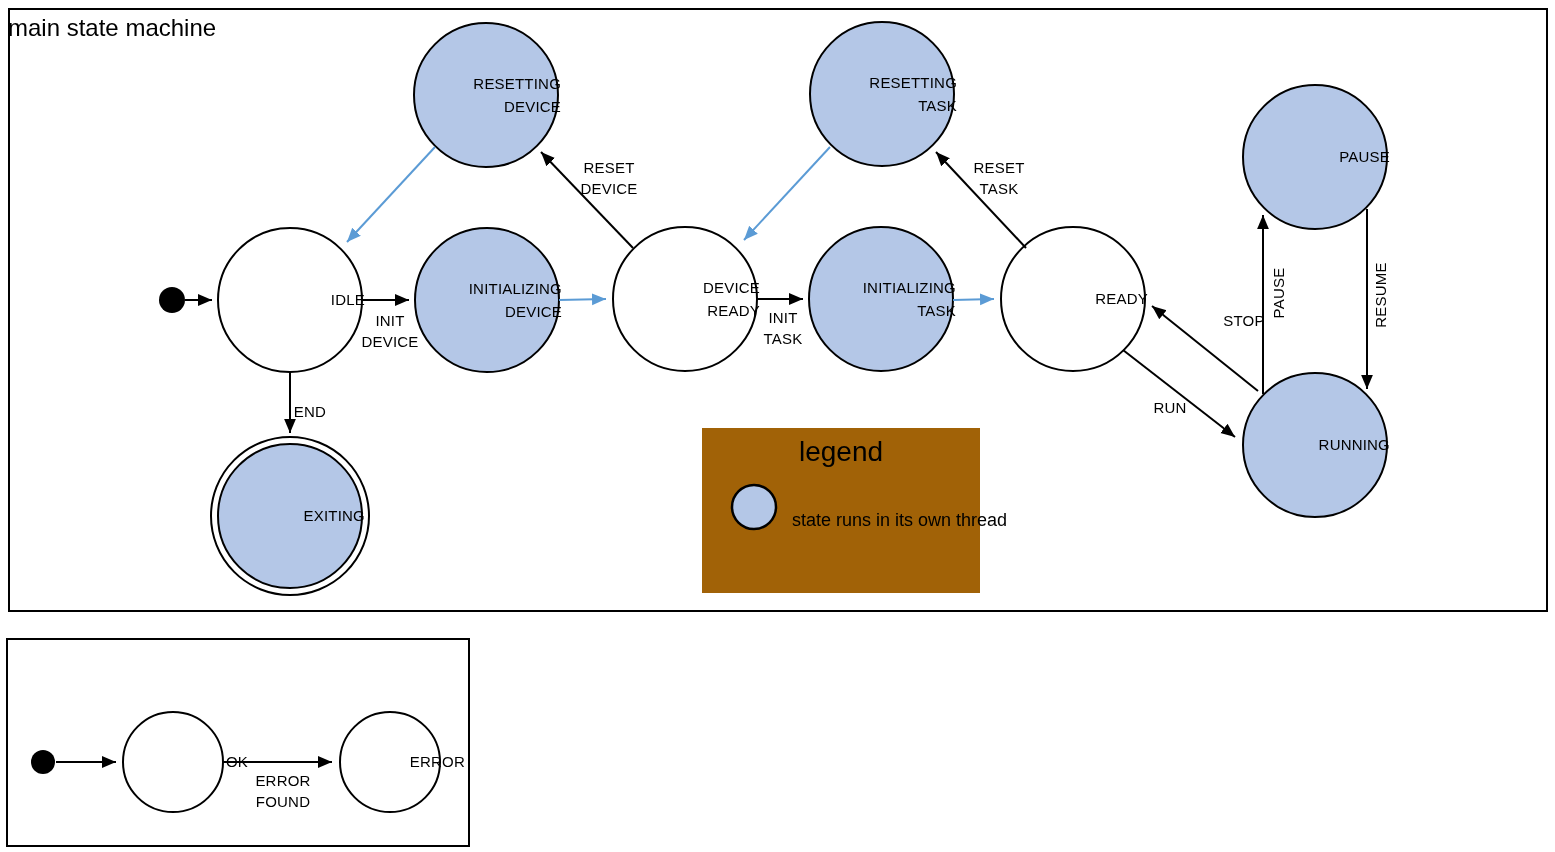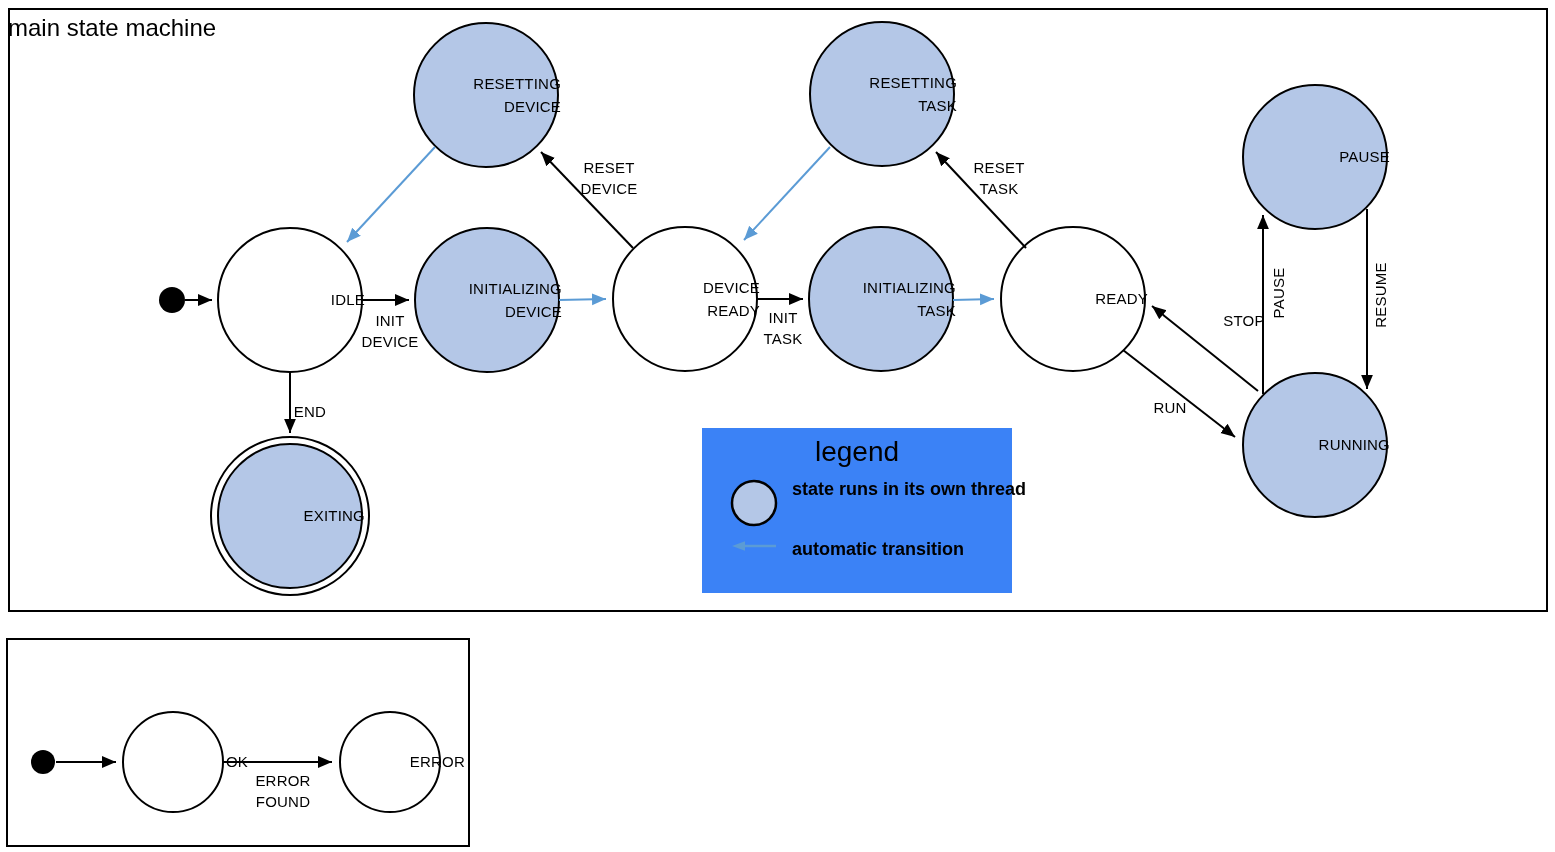--- a/index.html
+++ b/index.html
@@ -17,25 +17,25 @@
   .state-label{
     position:absolute;width:150px;transform:translate(-50%,-50%);
     text-align:right;font-size:15px;line-height:1.5;white-space:pre-line;letter-spacing:0.2px;
   }
   .edge-label{
     position:absolute;transform:translate(-50%,-50%);
     text-align:center;font-size:15px;line-height:1.4;white-space:pre-line;letter-spacing:0.2px;
   }
   .edge-label.vertical{transform:translate(-50%,-50%) rotate(-90deg);white-space:nowrap;}
   .legend{
-    position:absolute;left:702px;top:428px;width:310px;height:165px;
-    background:#3b82f6;box-sizing:border-box;
+    position:absolute;left:702px;top:428px;width:278px;height:165px;
+    background:#a16207;box-sizing:border-box;
   }
   .legend-title{text-align:center;font-size:28px;margin-top:8px;}
-  .legend-row{display:flex;align-items:flex-start;margin:0 16px 0 28px;font-weight:bold;}
+  .legend-row{display:flex;align-items:flex-end;margin:0 16px 0 28px;}
   .legend-row-thread{margin-top:11px;height:52px;}
   .legend-row-auto{margin-top:8px;height:30px;}
   .legend-icon{flex:0 0 auto;width:48px;display:flex;justify-content:center;align-items:center;}
   .legend-text{margin-left:14px;font-size:18px;white-space:nowrap;}
 </style>
 </head>
 <body>
 
 <div class="canvas">
 
@@ -127,24 +127,15 @@
   <div class="legend">
     <div class="legend-title">legend</div>
     <div class="legend-row legend-row-thread">
       <span class="legend-icon">
         <svg width="48" height="48">
             <circle cx="24" cy="24" r="22" fill="#b4c7e7" stroke="#000" stroke-width="2.5"></circle>
           </svg>
       </span>
       <span class="legend-text">state runs in its own thread</span>
     </div>
-    <div class="legend-row legend-row-auto">
-      <span class="legend-icon">
-        <svg width="48" height="14">
-          <path d="M14,7 L46,7" stroke="#5b9bd5" stroke-width="2.5" fill="none"></path>
-          <path d="M2,7 L15,2.2 L15,11.8 z" fill="#5b9bd5"></path>
-        </svg>
-      </span>
-      <span class="legend-text">automatic transition</span>
-    </div>
   </div>
 
 </div>
 
 </body></html>

